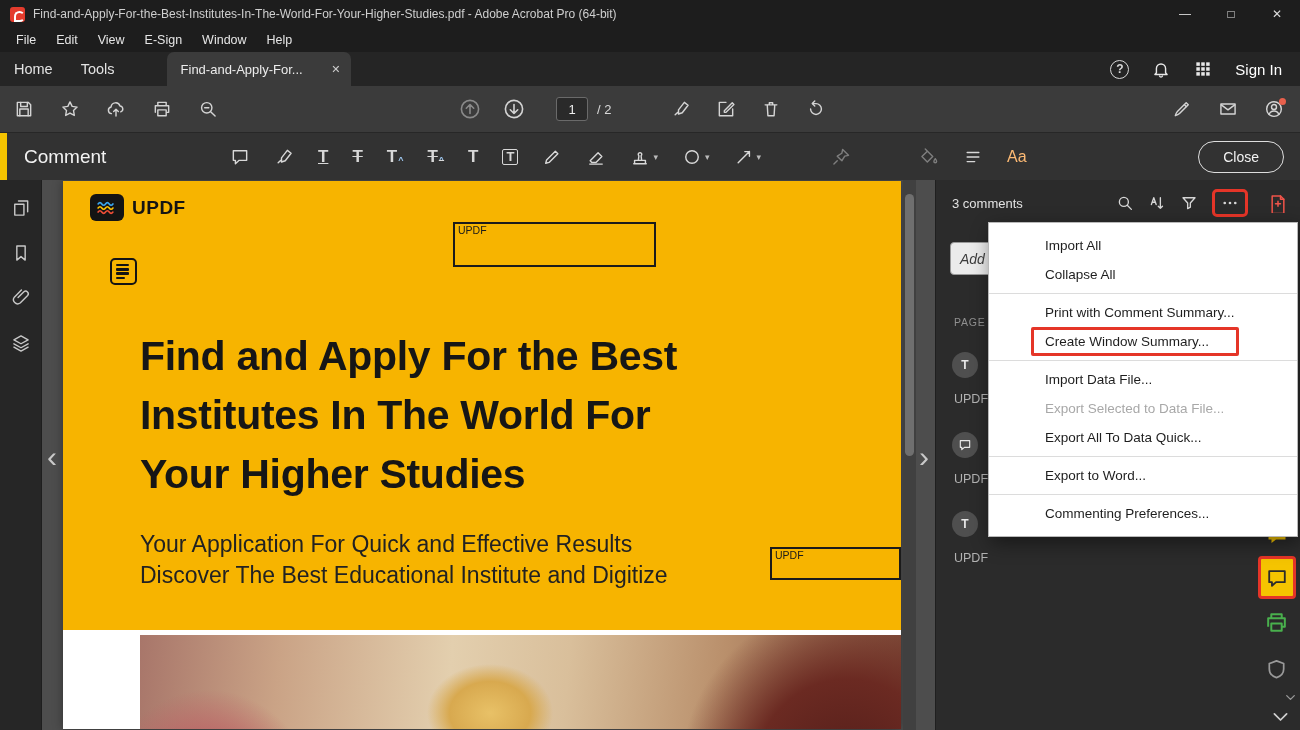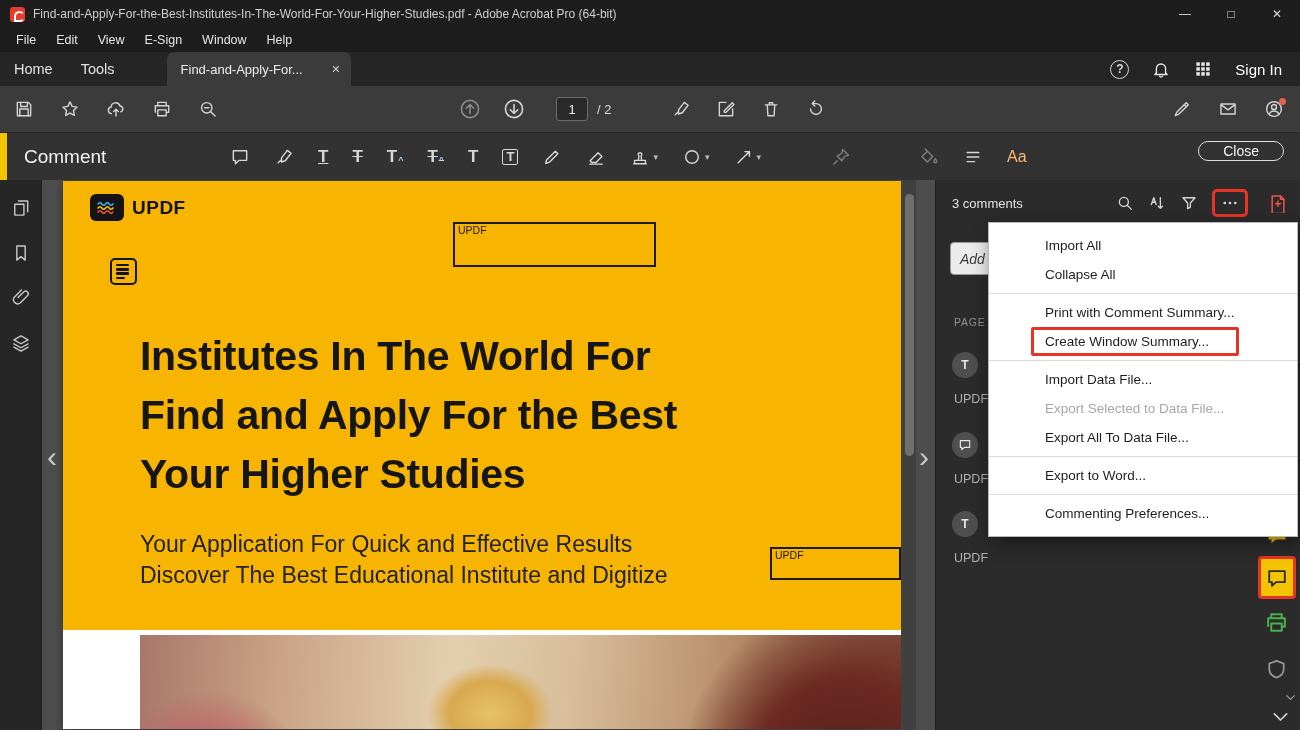--- a/index.html
+++ b/index.html
@@ -56,21 +56,21 @@
   .ticon small { font-size:9px; margin-left:1px; color:#9ec7f0; }
   .t-under { text-decoration:underline; text-decoration-color:#d8d8d8; }
   .t-strike { text-decoration:line-through; }
   .t-box { border:1.5px solid #d8d8d8; padding:0 3px 1px; font-size:13px; border-radius:2px; }
   .caret { font-size:9px; color:#bbb; margin-left:3px; }
   .with-caret { display:flex; align-items:center; }
   .cb-gray { color:#7e7e7e; }
   .aa-glyph { font-size:16px; color:#fdba74; }
   .cb-pin { margin-left:46px; }
   .cb-fill { margin-left:44px; }
-  .close-btn { position:absolute; right:16px; top:8px; height:20px; padding:8px 24px; border:1.5px solid #dedede; border-radius:16px; display:flex; align-items:center; font-size:14px; color:#f2f2f2; background:transparent; }
+  .close-btn { position:absolute; right:16px; top:8px; height:32px; padding:8px 24px; border:1.5px solid #dedede; border-radius:16px; display:flex; align-items:center; font-size:14px; color:#f2f2f2; background:transparent; }
 
   
   .main { position:absolute; top:180px; left:0; right:0; bottom:0; }
   .left-rail { position:absolute; left:0; top:0; bottom:0; width:42px; background:#262626; border-right:1px solid #1e1e1e; display:flex; flex-direction:column; align-items:center; padding-top:18px; gap:25px; color:#c8c8c8; }
 
   .doc-area { position:absolute; left:42px; top:0; bottom:0; width:893px; background:#4d4d4d; overflow:hidden; }
   .page { position:absolute; left:21px; top:1px; width:838px; height:548px; background:#ffffff; overflow:hidden; box-shadow:0 0 10px rgba(0,0,0,.35); }
   .page-yellow { position:absolute; left:0; top:0; right:0; height:449px; }
   .logo { position:absolute; left:27px; top:13px; display:flex; align-items:center; gap:8px; }
   .logo-mark { width:34px; height:27px; background:#141414; border-radius:6px; display:flex; align-items:center; justify-content:center; }
@@ -411,22 +411,22 @@
         <div class="form-field ff-top">
           <span class="ff-label">UPDF</span>
         </div>
         <div class="hamburger">
             <i></i>
             <i></i>
             <i></i>
             <i></i>
           </div>
         <div class="heading">
+          <div>Find and Apply For the Best</div>
           <div>Institutes In The World For</div>
-          <div>Find and Apply For the Best</div>
           <div>Your Higher Studies</div>
         </div>
         <div class="subheading">
           <div>Your Application For Quick and Effective Results</div>
           <div>Discover The Best Educational Institute and Digitize</div>
         </div>
         <div class="form-field ff-bottom">
           <span class="ff-label">UPDF</span>
         </div>
         <div class="photo"></div>
@@ -536,20 +536,20 @@
 
   <div class="ctx-menu">
     <div class="mi">Import All</div>
     <div class="mi">Collapse All</div>
     <div class="ctx-sep"></div>
     <div class="mi">Print with Comment Summary...</div>
     <div class="mi highlight">Create Window Summary...</div>
     <div class="ctx-sep"></div>
     <div class="mi">Import Data File...</div>
     <div class="mi disabled">Export Selected to Data File...</div>
-    <div class="mi">Export All To Data File...</div>
+    <div class="mi">Export All To Data Quick...</div>
     <div class="ctx-sep"></div>
     <div class="mi">Export to Word...</div>
     <div class="ctx-sep"></div>
     <div class="mi">Commenting Preferences...</div>
   </div>
 
 </div>
 
 </body></html>

